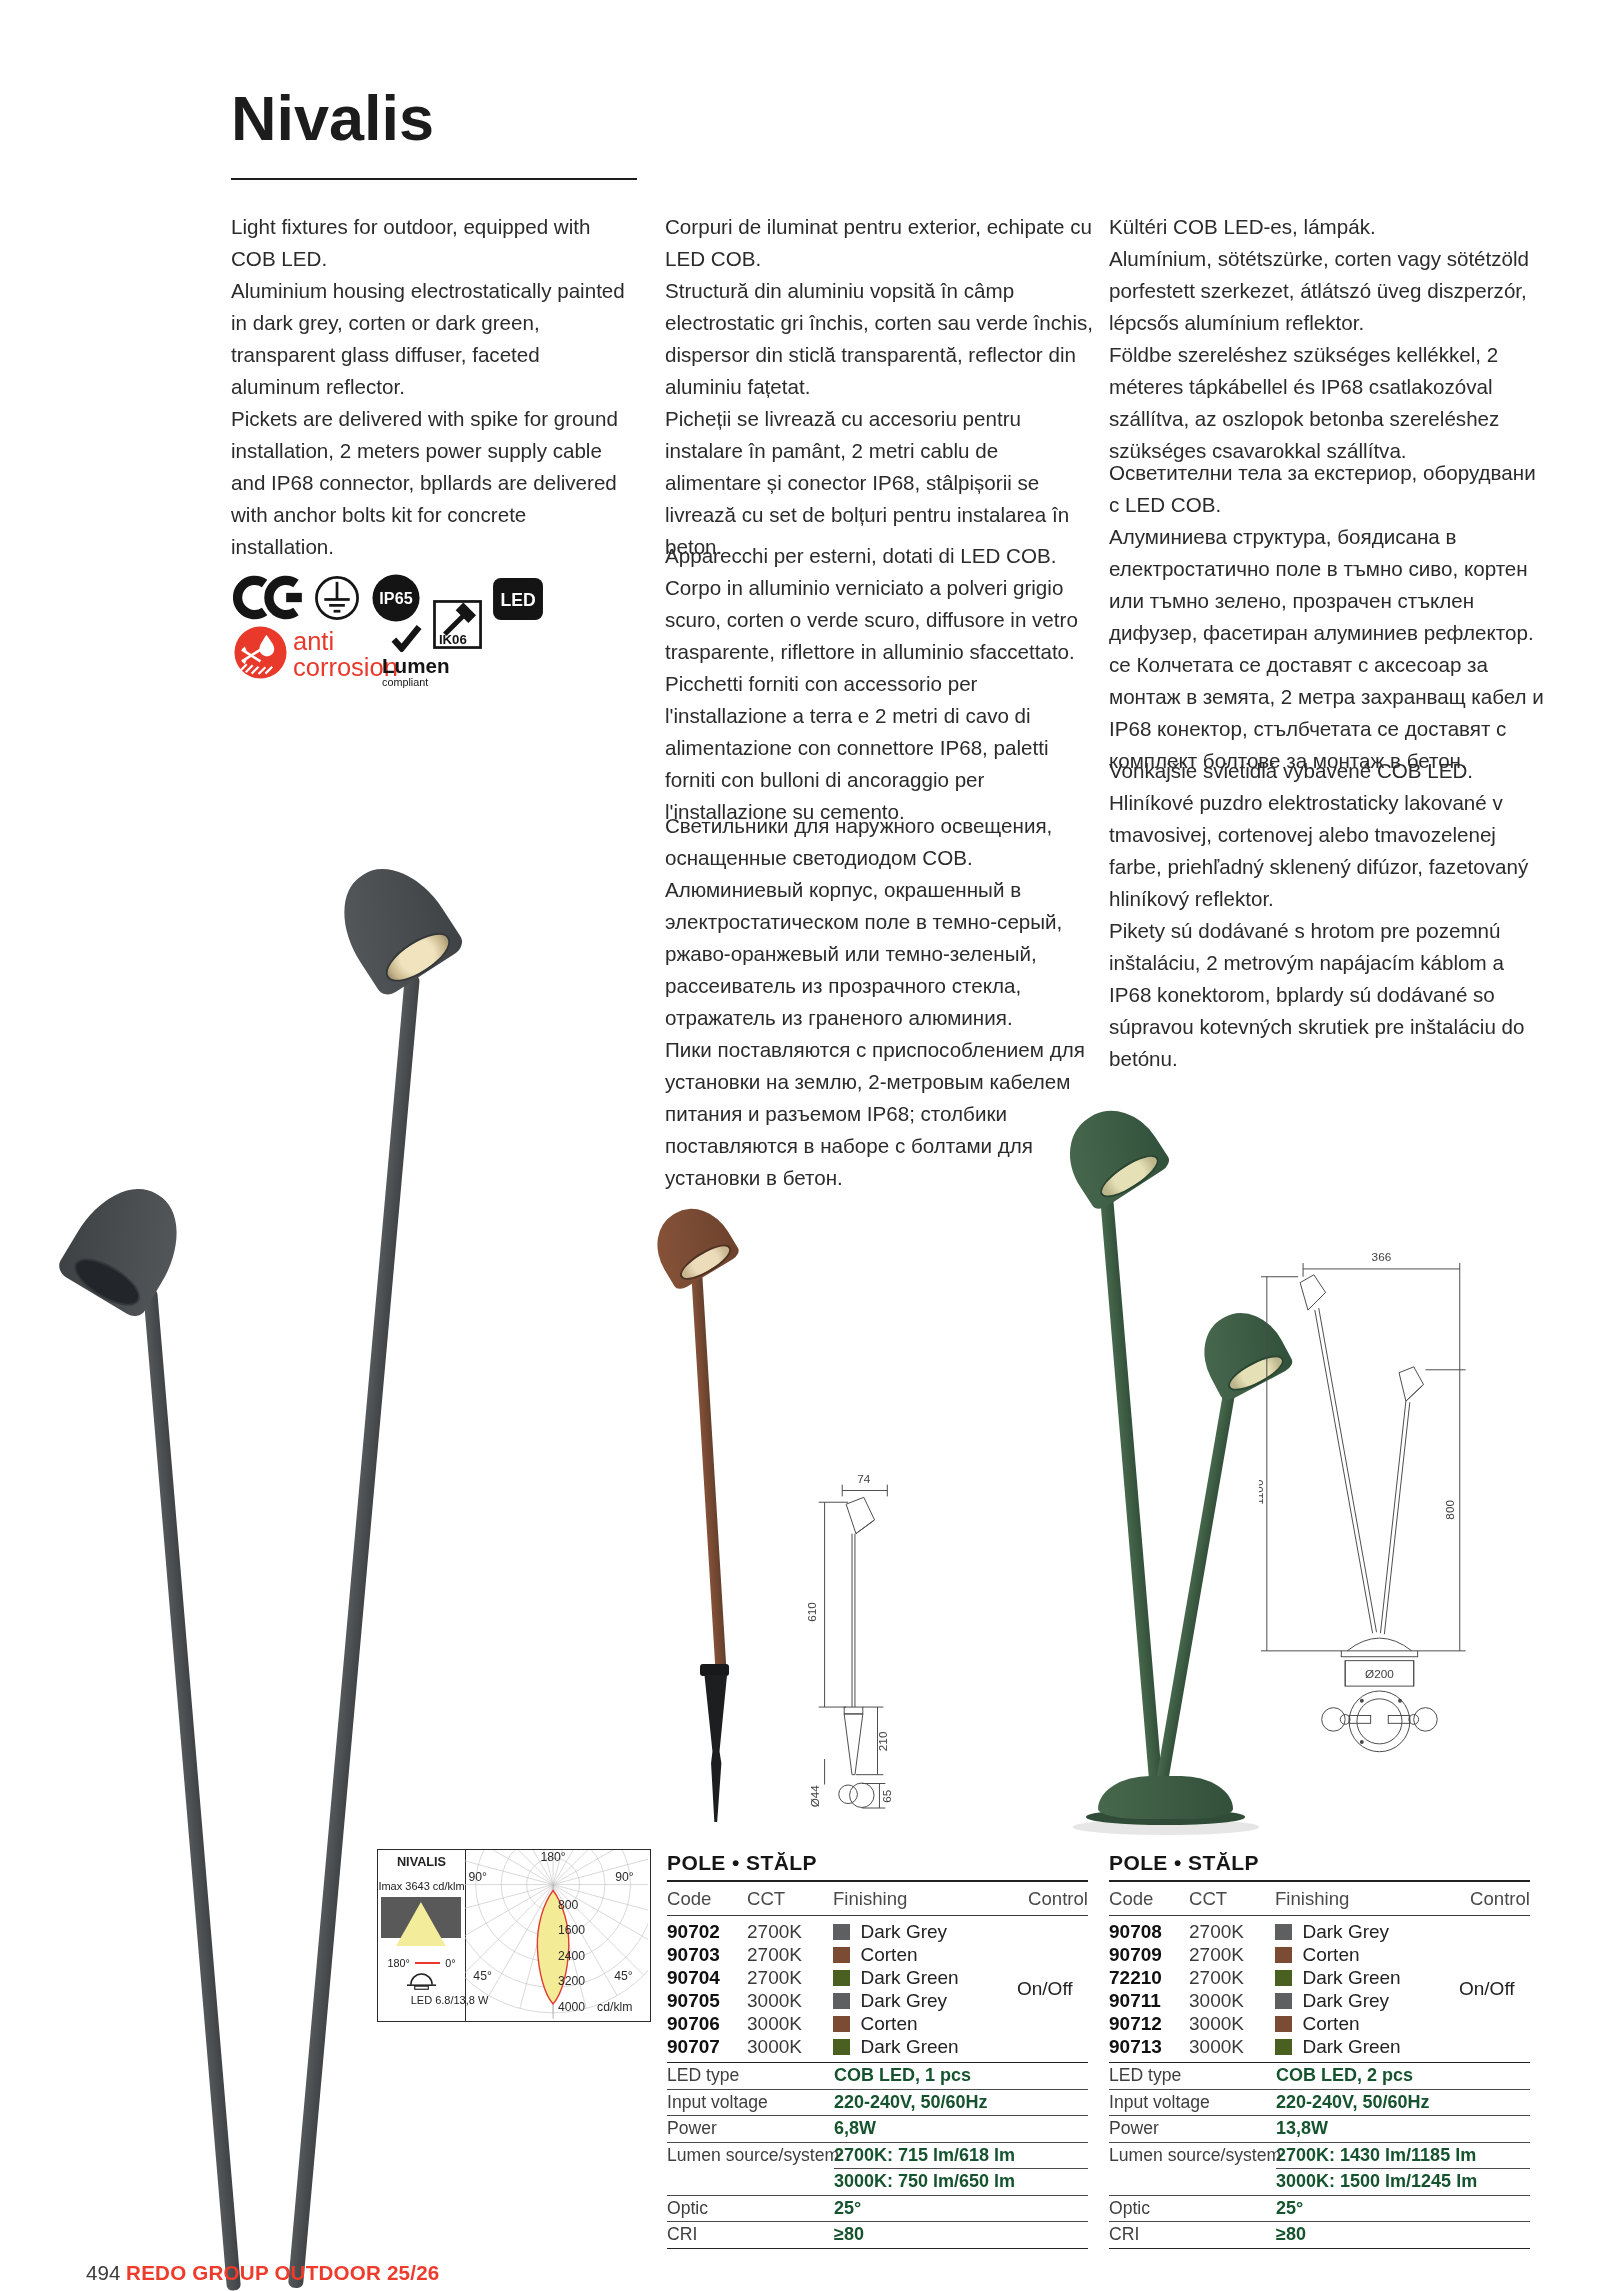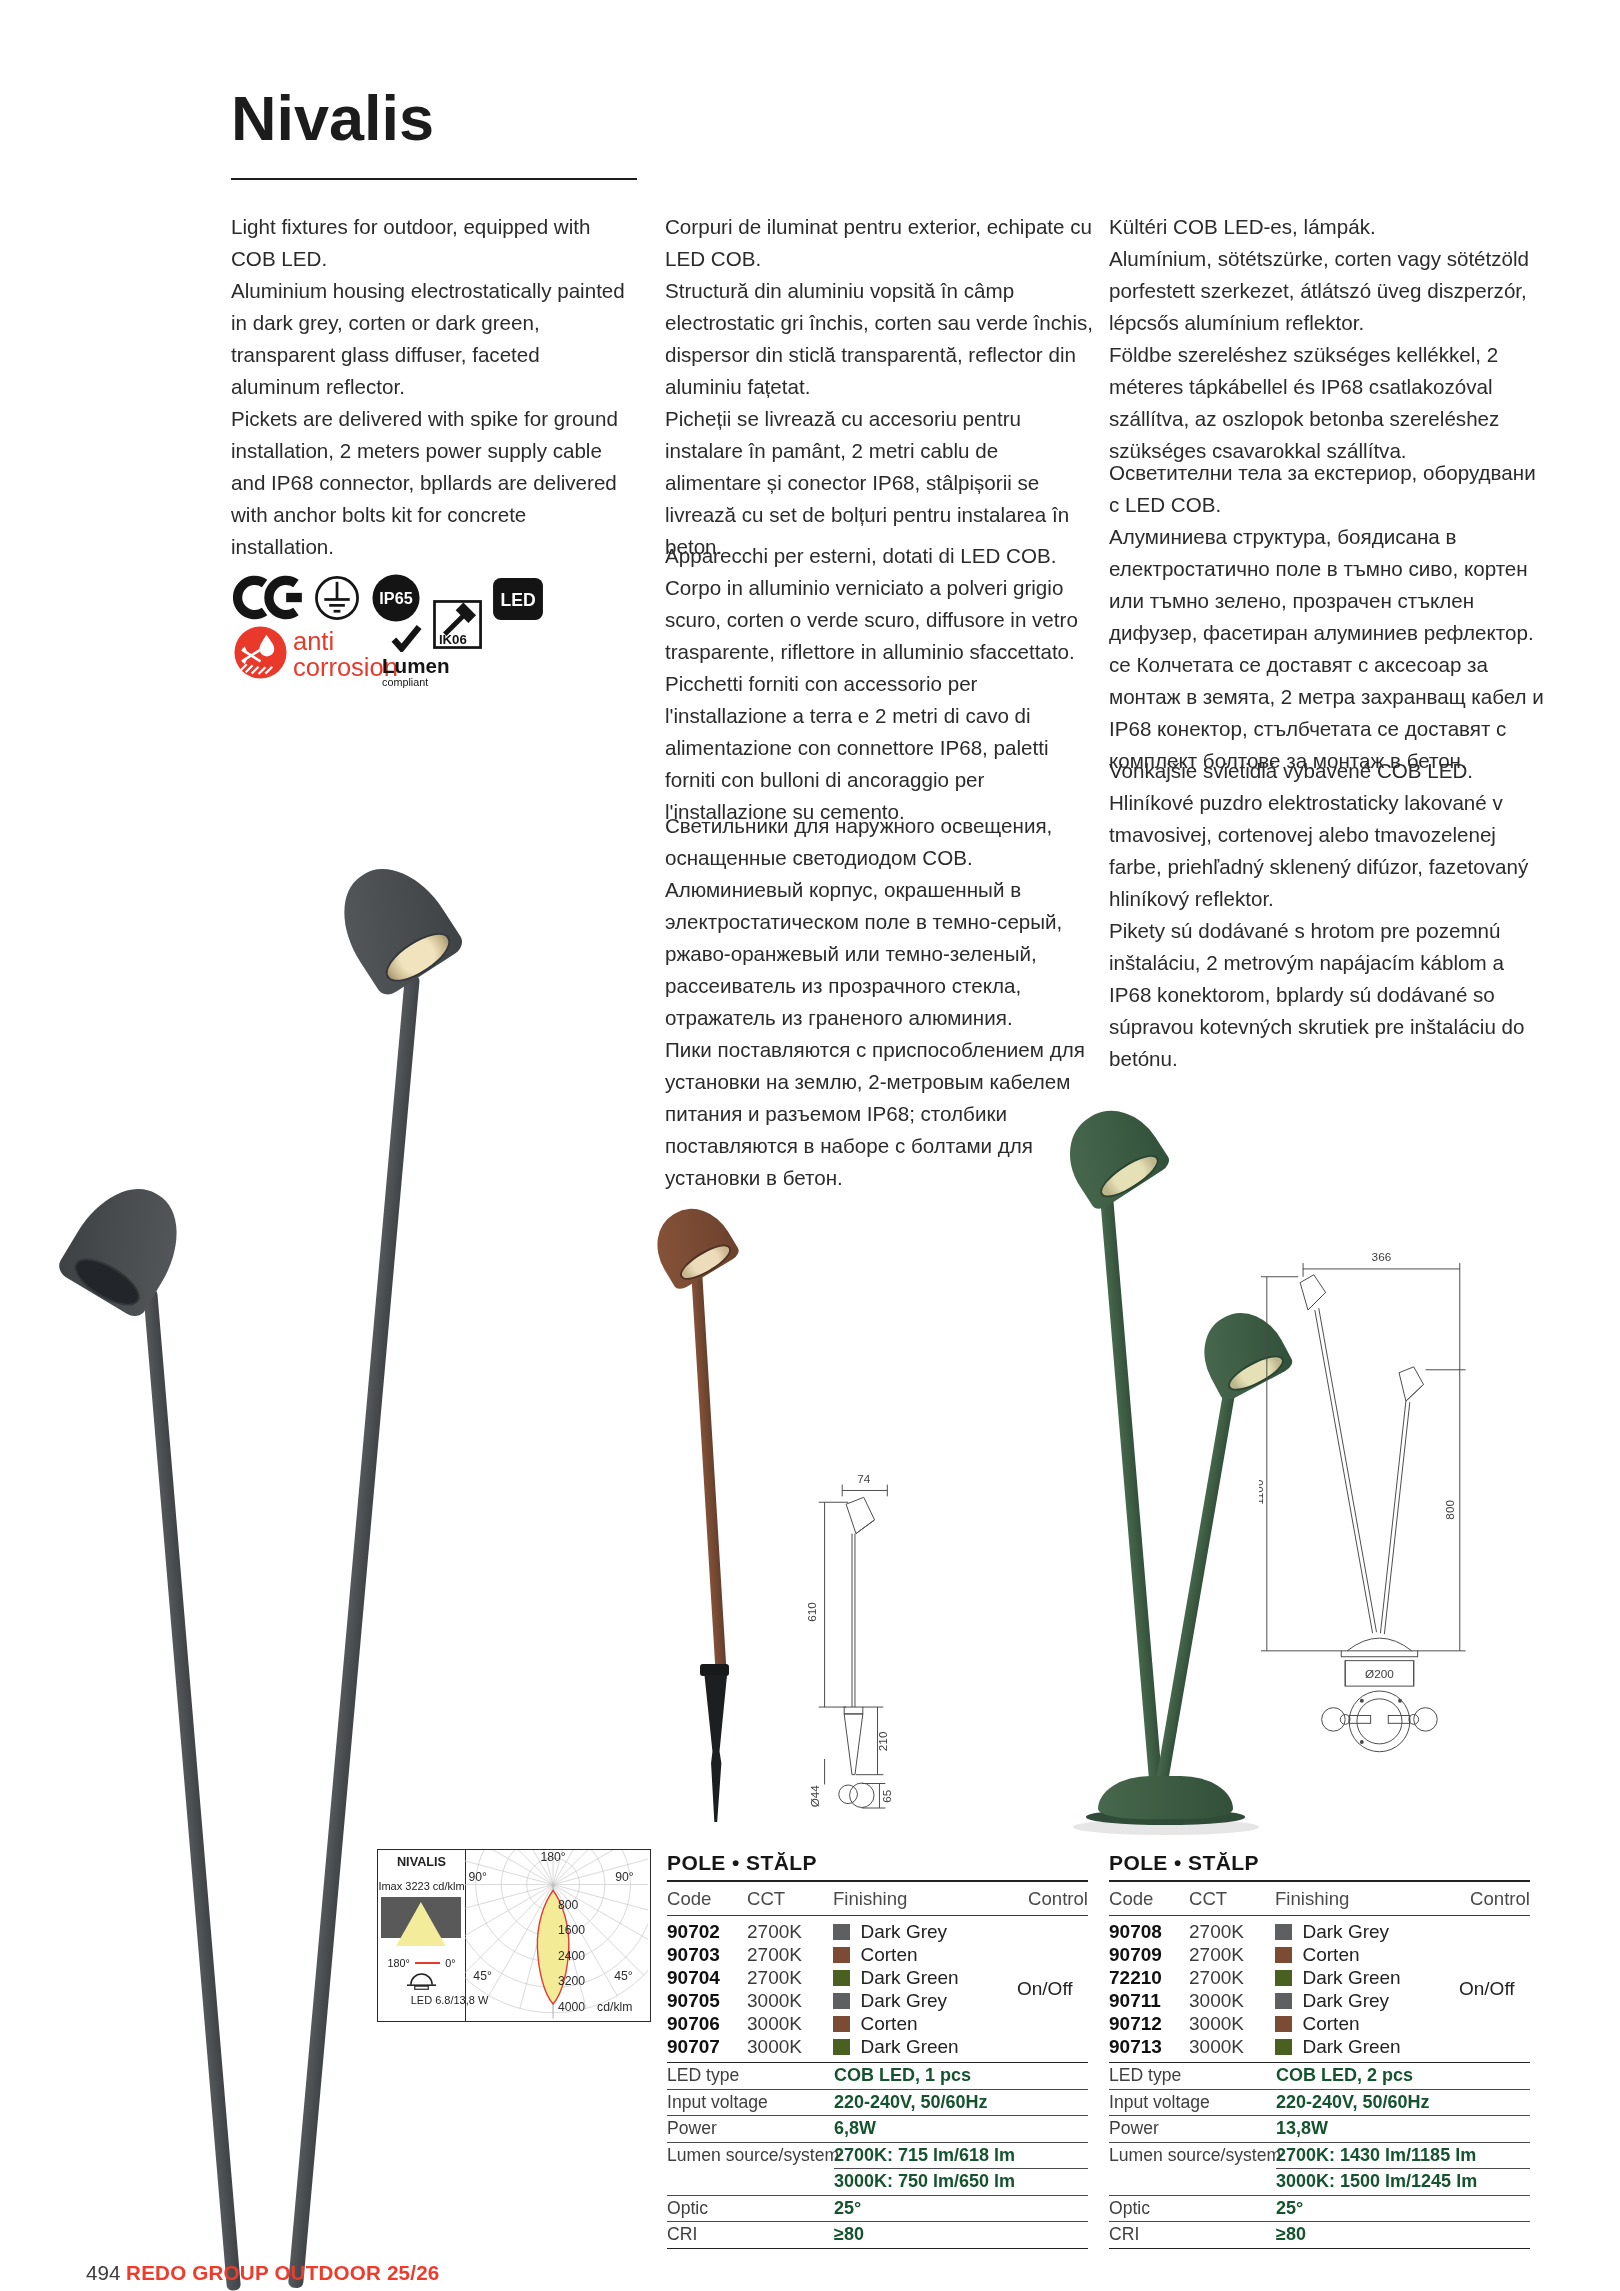--- a/index.html
+++ b/index.html
@@ -265,21 +265,21 @@
     </g>
     <text class="dim" x="125" y="14" text-anchor="middle">366</text>
     <text class="dim" transform="rotate(-90 4 250)" x="4" y="250" text-anchor="middle">1100</text>
     <text class="dim" transform="rotate(-90 199 268)" x="199" y="268" text-anchor="middle">800</text>
     <text class="dim" x="123" y="440" text-anchor="middle">Ø200</text>
   </svg>
 
   <div class="abs photo-box" style="left:377px;top:1849px;width:272px;height:171px;">
     <div class="photo-left">
       <div class="ph-txt" style="top:4.9px;font-size:12.7px;font-weight:bold;">NIVALIS</div>
-      <div class="ph-txt" style="top:30px;font-size:11px;">Imax 3223 cd/klm</div>
+      <div class="ph-txt" style="top:30px;font-size:11px;">Imax 3643 cd/klm</div>
       <div class="beam-box">
         <div class="beam-grey"></div>
         <div class="beam-tri"></div>
       </div>
       <div class="angle-row">
         <span>180°</span>
           <span class="angle-line"></span>
           <span>0°</span>
       </div>
       <svg class="abs" style="left:28px;top:123px;" width="31" height="17.6" viewBox="0 0 32 18">

